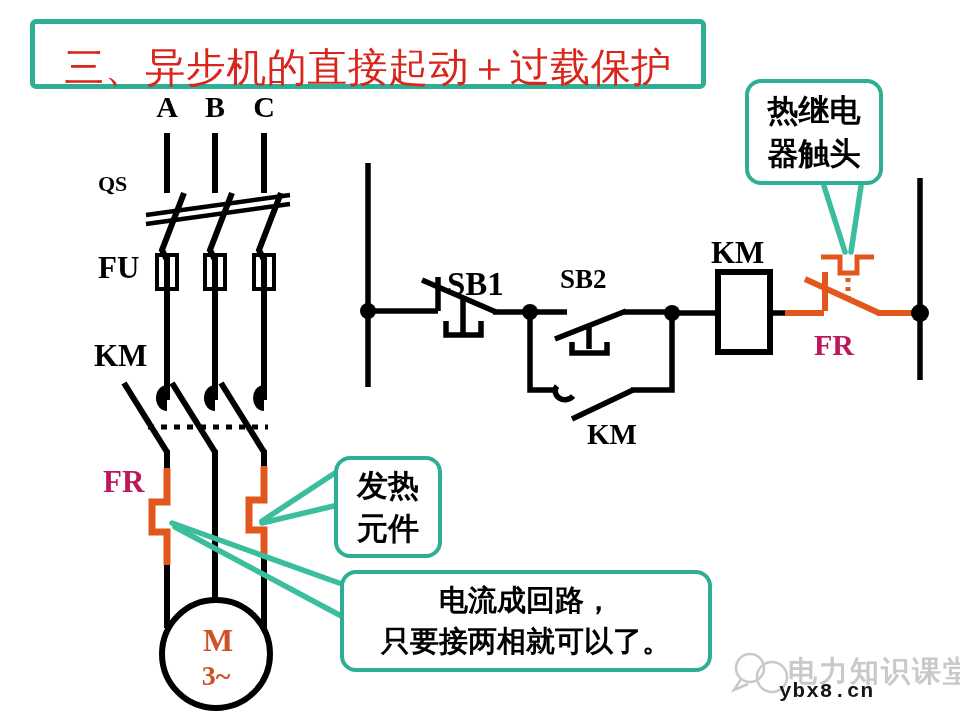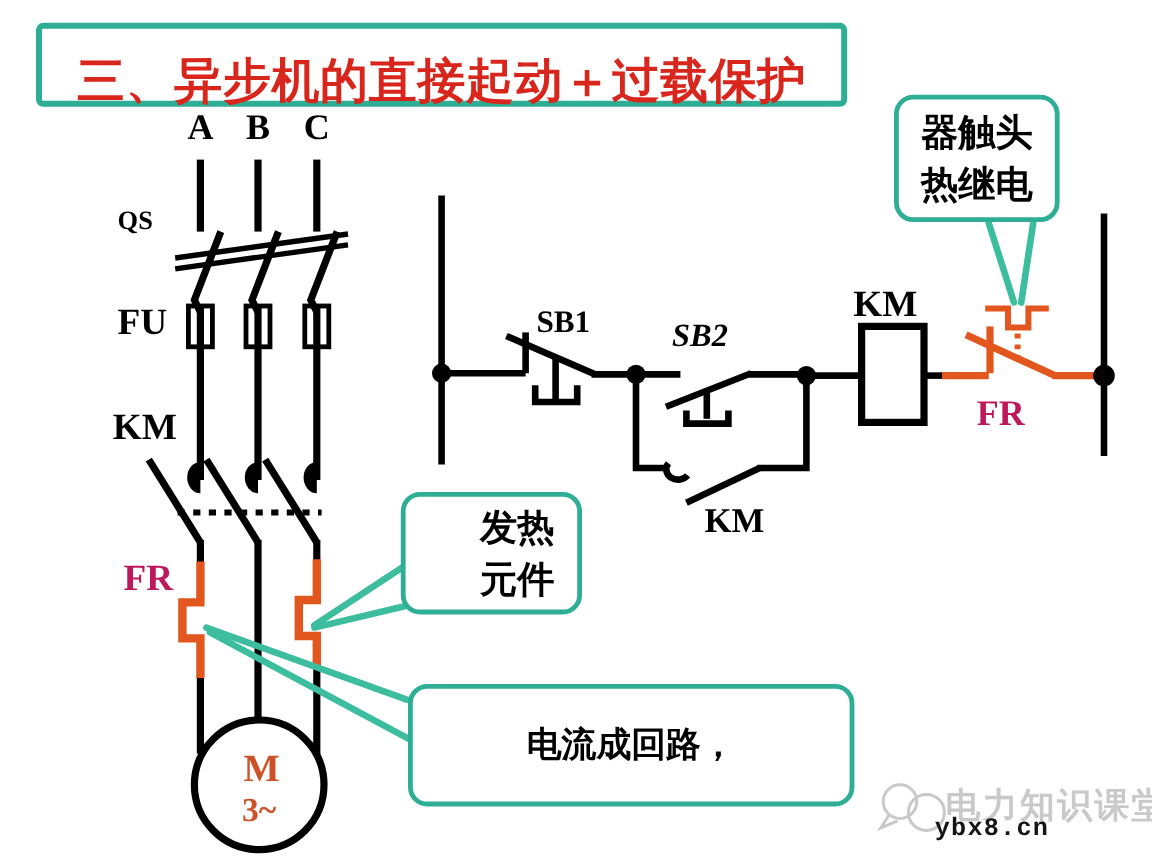--- a/index.html
+++ b/index.html
@@ -7,21 +7,21 @@
     position:relative;width:960px;height:720px;background:#ffffff;overflow:hidden;
     font-family:"Liberation Serif","DejaVu Serif",serif;
   }
   svg.circuit{position:absolute;left:0;top:0;}
   .title-box{
     position:absolute;left:30px;top:19px;width:666px;height:60px;
     border:5px solid #2fae96;border-radius:6px;background:#ffffff;
     display:flex;align-items:center;justify-content:center;
   }
   .title-text{
-    color:#d9261c;font-size:40px;font-weight:bold;letter-spacing:0.5px;white-space:nowrap;margin-top:26px;
+    color:#d9261c;font-size:40px;font-weight:normal;letter-spacing:0.5px;white-space:nowrap;margin-top:26px;
   }
   .lbl{
     position:absolute;font-weight:bold;color:#000;white-space:nowrap;line-height:1;
   }
   .ctr{transform:translateX(-50%);}
   .red{color:#be185d;}
   .motor-txt{color:#cd5227;}
   .bubble{
     position:absolute;background:#ffffff;border:4px solid #2fae96;border-radius:16px;
     display:flex;flex-direction:column;align-items:center;justify-content:center;
@@ -157,36 +157,37 @@
   <div class="lbl ctr" style="left:264px;top:92px;font-size:30px;">C</div>
 
   <div class="lbl" style="left:98px;top:173px;font-size:22px;">QS</div>
   <div class="lbl" style="left:98px;top:252px;font-size:31px;">FU</div>
   <div class="lbl" style="left:94px;top:340px;font-size:31px;">KM</div>
   <div class="lbl red" style="left:103px;top:466px;font-size:31px;">FR</div>
 
   <div class="lbl ctr motor-txt" style="left:218px;top:624px;font-size:32px;">M</div>
   <div class="lbl ctr motor-txt" style="left:216px;top:662px;font-size:28px;">3~</div>
 
-  <div class="lbl" style="left:447px;top:256px;font-size:26px;">SB1</div>
-  <div class="lbl" style="left:560px;top:266px;font-size:27px;font-style:italic;">SB2</div>
+  <div class="lbl" style="left:447px;top:268px;font-size:33px;">SB1</div>
+  <div class="lbl" style="left:560px;top:266px;font-size:27px;">SB2</div>
   <div class="lbl" style="left:587px;top:420px;font-size:29px;">KM</div>
   <div class="lbl" style="left:711px;top:237px;font-size:31px;">KM</div>
   <div class="lbl red" style="left:814px;top:330px;font-size:30px;">FR</div>
 
   <div class="bubble" style="left:745px;top:79px;width:130px;height:98px;font-size:31px;">
+    <span class="bl">热继电</span>
     <span class="bl">器触头</span>
-    <span class="bl">热继电</span>
   </div>
 
-  <div class="bubble" style="left:334px;top:410px;width:100px;height:94px;font-size:31px;padding-left:43px;">
+  <div class="bubble" style="left:334px;top:456px;width:100px;height:94px;font-size:31px;">
     <span class="bl">发热</span>
     <span class="bl">元件</span>
   </div>
 
   <div class="bubble" style="left:340px;top:570px;width:364px;height:94px;font-size:29px;text-align:right;">
     <span class="bl">电流成回路，</span>
+    <span class="bl">只要接两相就可以了。</span>
   </div>
 
   <div class="wm-brand">电力知识课堂</div>
   <div class="wm-site">ybx8.cn</div>
 
 </div>
 
 </body></html>

